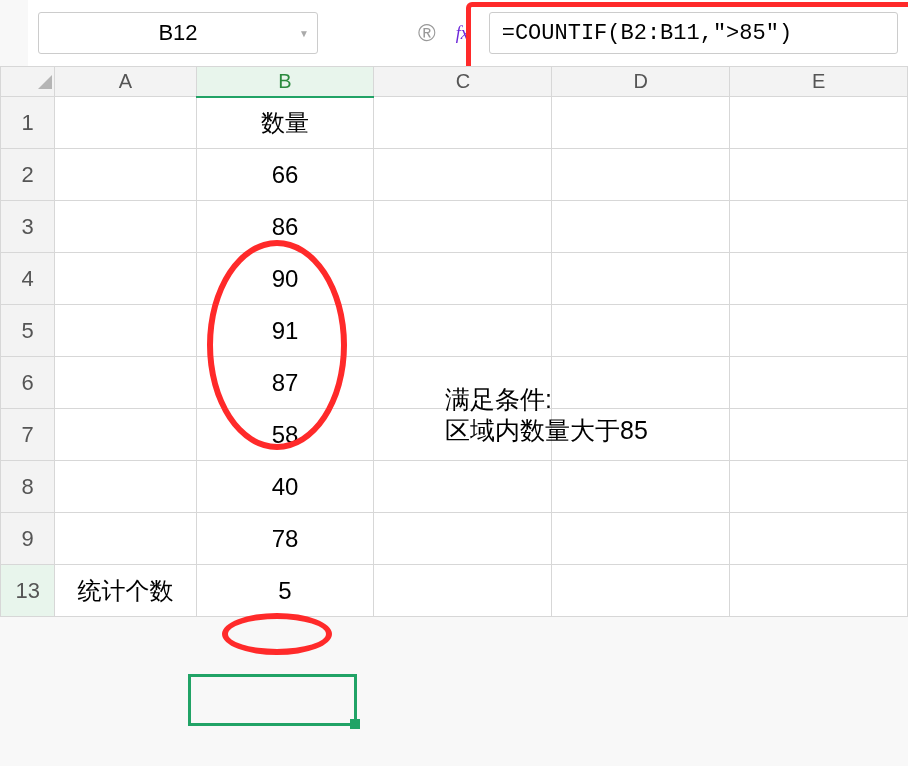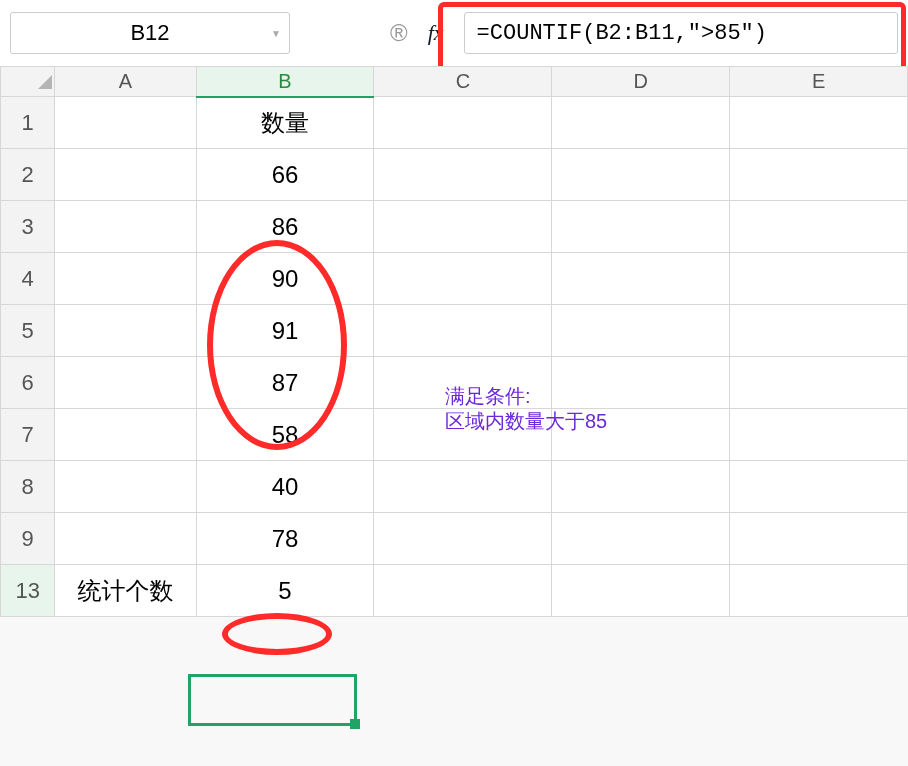--- a/index.html
+++ b/index.html
@@ -12,20 +12,21 @@
       overflow: hidden;
     }
     
     .top-bar {
       display: flex;
       align-items: center;
       padding: 12px 10px 12px 10px;
       background: #fff;
       gap: 10px;
       position: relative;
+      margin-left: 28px;
     }
     .name-box {
       width: 280px;
       height: 42px;
       border: 1px solid #ccc;
       border-radius: 3px;
       background: #fff;
       display: flex;
       align-items: center;
       justify-content: center;
@@ -41,22 +42,22 @@
       font-size: 10px;
     }
     .r-icon {
       color: #999;
       font-size: 24px;
       margin-left: 90px;
     }
     .fx-label {
       font-style: italic;
       font-family: "Times New Roman", serif;
-      font-size: 22px;
-      color: #0f172a;
+      font-size: 18px;
+      color: #6d28d9;
       margin-left: 10px;
     }
     .formula-bar {
       flex: 1;
       height: 42px;
       border: 1px solid #ccc;
       border-radius: 3px;
       background: #fff;
       display: flex;
       align-items: center;
@@ -143,22 +144,22 @@
     
     .red-ellipse {
       position: absolute;
       border: 6px solid #ff2a2a;
       border-radius: 50%;
       pointer-events: none;
       z-index: 20;
     }
     .red-note {
       position: absolute;
-      color: #6d28d9;
-      font-size: 20px;
+      color: #000000;
+      font-size: 25px;
       white-space: nowrap;
       line-height: 1.25;
       z-index: 20;
     }
     .a12-text { font-size: 24px; }
   </style>
 </head>
 <body>
 
 <div class="top-bar">

